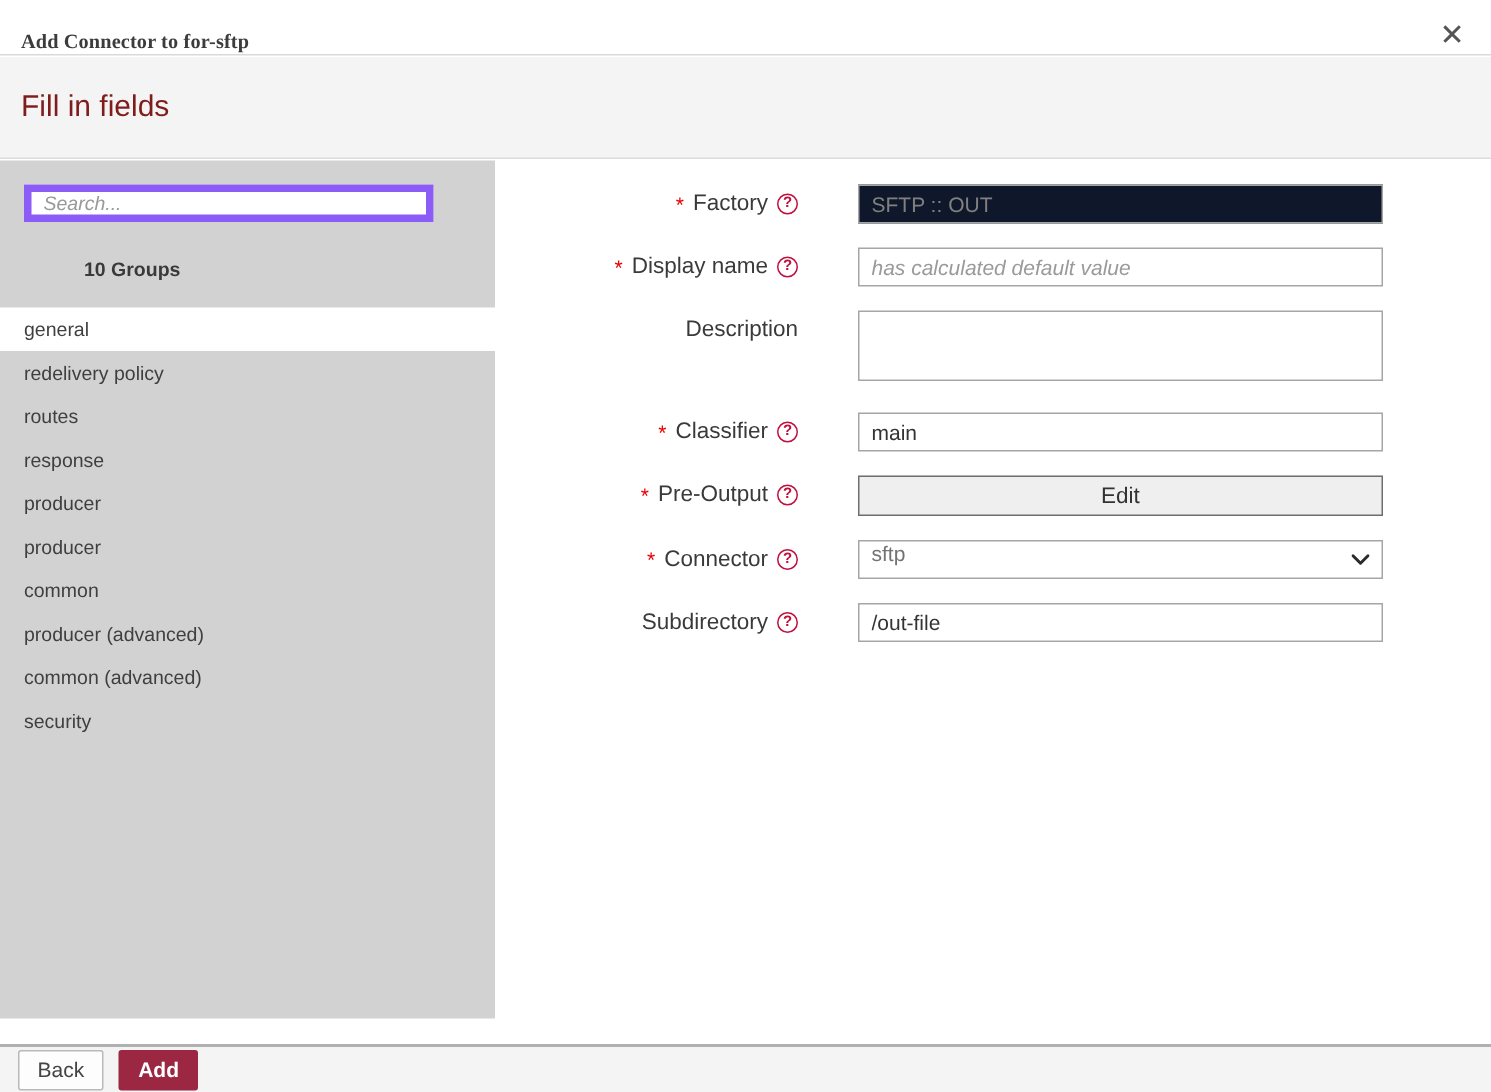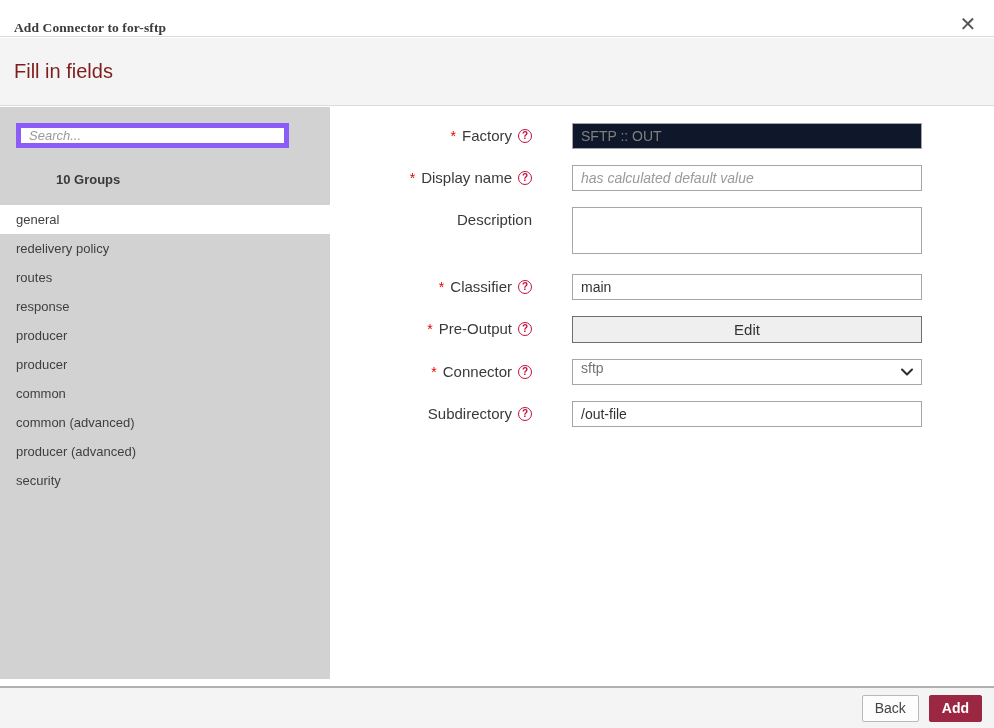--- a/index.html
+++ b/index.html
@@ -82,23 +82,23 @@
     font-family:inherit; font-size:15px; color:#333; cursor:pointer;
   }
   .fake-select {
     width:350px; height:26px; border:1px solid #a6a6a6; background:#fff;
     display:flex; padding:0 8px; font-size:14px; color:#737373; cursor:pointer;
   }
   .fake-select .chev { margin-left:auto; display:flex; align-items:center; }
 
   
   .footer {
-    position:absolute; left:0; right:0; bottom:0; height:42px;
+    position:absolute; left:0; right:0; bottom:0; height:32px;
     background:#f4f4f4; border-top:2px solid #b0b0b0;
-    display:flex; align-items:center; justify-content:flex-end; gap:10px; padding:0 12px;
+    display:flex; align-items:center; gap:10px; padding:0 12px;
   }
   .btn {
     height:27px; padding:0 12px; font-family:inherit; font-size:14px;
     border-radius:2px; cursor:pointer;
   }
   .btn-back { background:#fdfdfd; border:1px solid #b9b9b9; color:#444; }
   .btn-add { background:#9b2743; border:1px solid #9b2743; color:#fff; font-weight:bold; }
 </style>
 </head>
 <body>
@@ -120,22 +120,22 @@
     </div>
     <div class="groups-count">10 Groups</div>
     <div class="group-list">
       <div class="group-item selected">general</div>
       <div class="group-item">redelivery policy</div>
       <div class="group-item">routes</div>
       <div class="group-item">response</div>
       <div class="group-item">producer</div>
       <div class="group-item">producer</div>
       <div class="group-item">common</div>
+      <div class="group-item">producer (advanced)</div>
       <div class="group-item">common (advanced)</div>
-      <div class="group-item">producer (advanced)</div>
       <div class="group-item">security</div>
     </div>
   </div>
 
   <div class="content">
 
     <div class="form-row">
       <div class="label-cell">
         <span class="req">*</span>
         <span>Factory</span>

